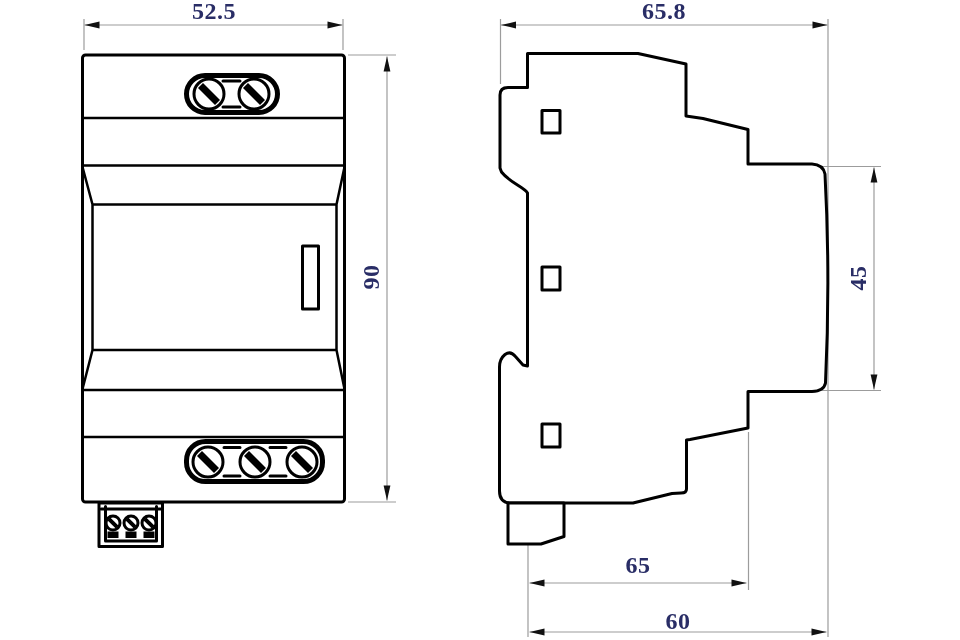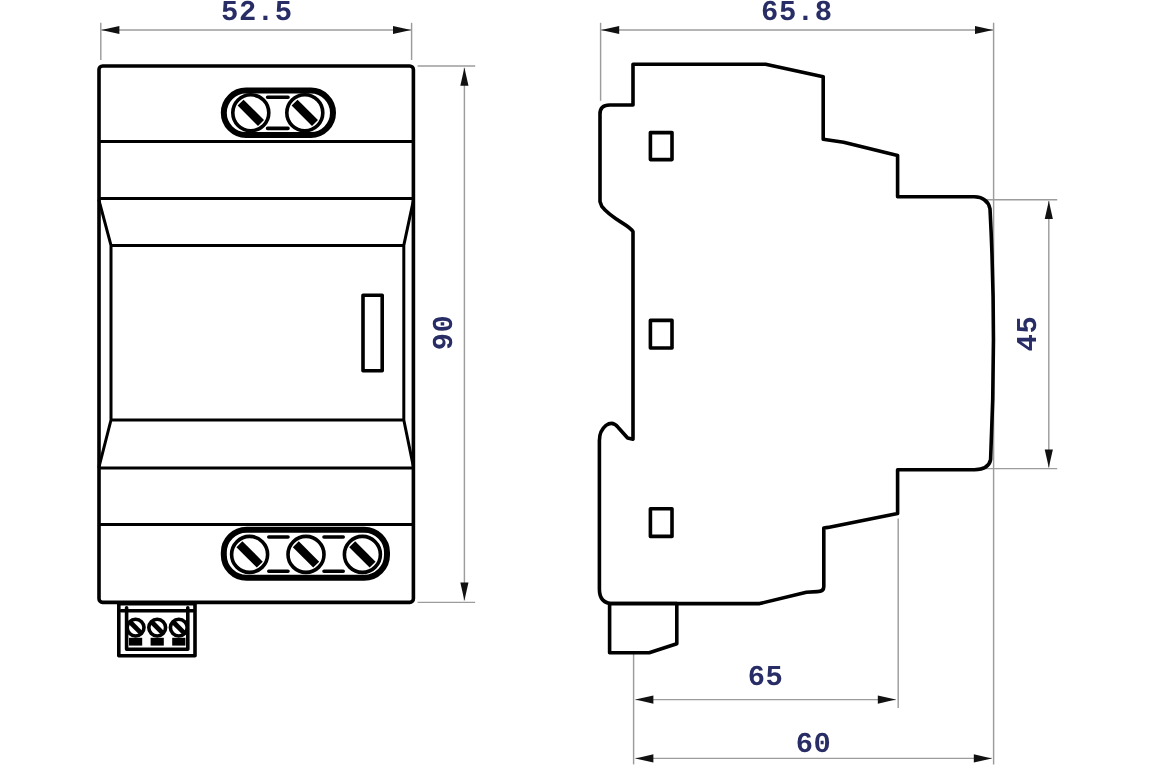--- a/index.html
+++ b/index.html
@@ -1,19 +1,19 @@
 <!DOCTYPE html>
 <html style="--bg: #ffffff; --outline: #000000; --dimline: #9c9c9c; --arrow: #111111; --dimtext: #292d66;"><head>
 <meta charset="utf-8">
 <style>
   html,body { margin:0; padding:0; }
   .canvas {
     position:relative; width:960px; height:640px;
     background:var(--bg,#fff); overflow:hidden;
-    font-family:Liberation Mono, monospace;
+    font-family:Liberation Serif, serif;
   }
   svg { position:absolute; left:0; top:0; }
   
   .ol  { fill:none; stroke:var(--outline,#000); stroke-width:3; stroke-linejoin:round; stroke-linecap:round; }
   .olf { fill:#fff;  stroke:var(--outline,#000); stroke-width:3; stroke-linejoin:round; }
   .thin  { stroke-width:2.5; }
   .thick { stroke-width:5; }
   .slot  { stroke:var(--outline,#000); stroke-width:7; stroke-linecap:butt; }
   .slot-s{ stroke:var(--outline,#000); stroke-width:4; stroke-linecap:butt; }
   .dim   { stroke:var(--dimline,#9c9c9c); stroke-width:1.2; fill:none; }

